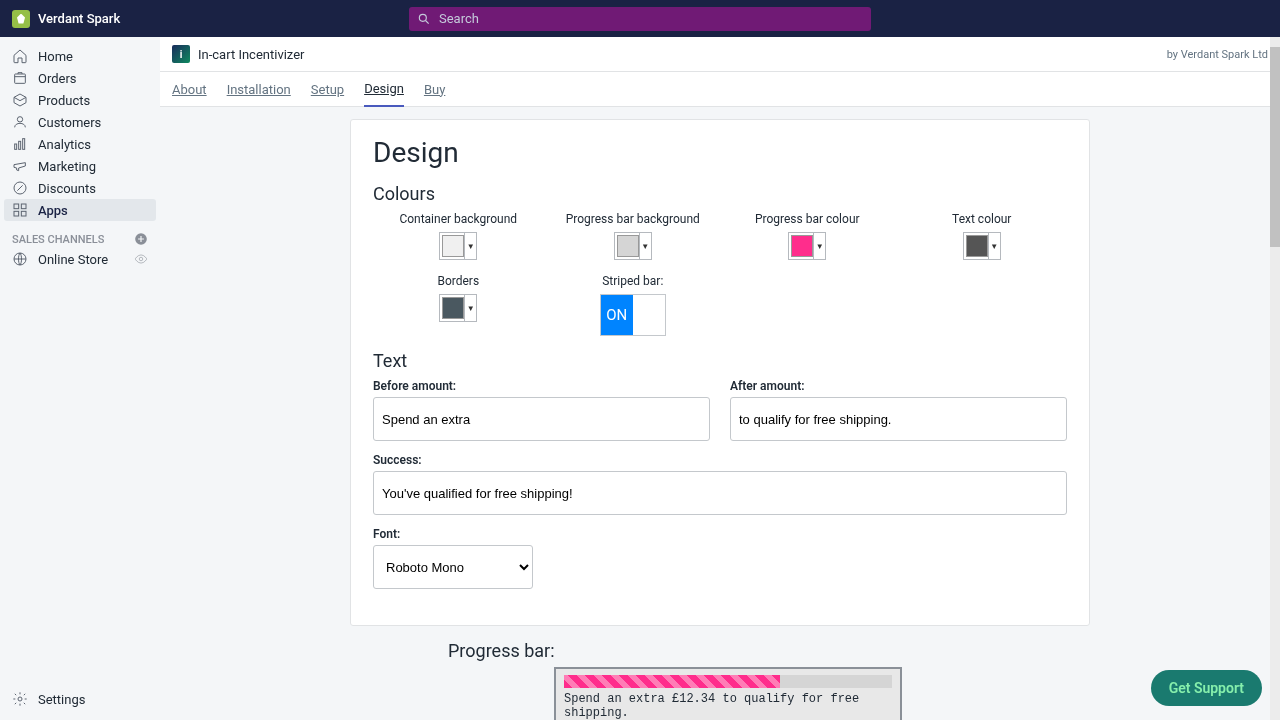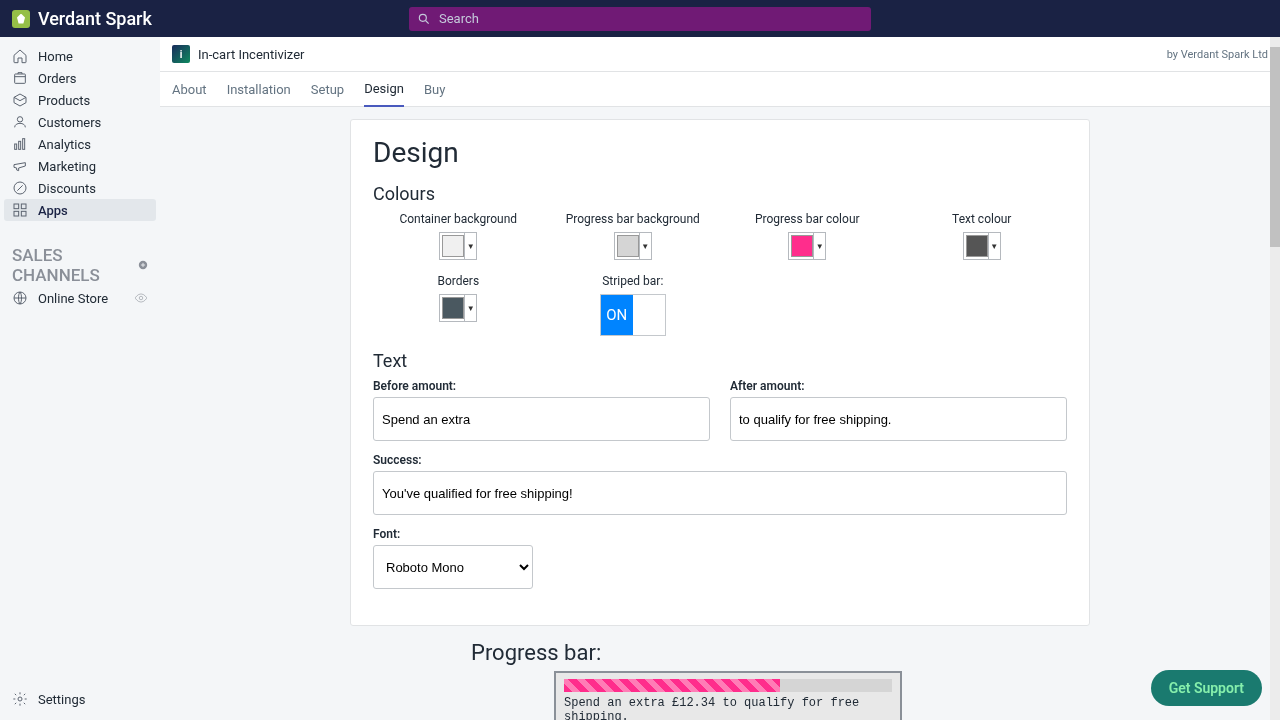--- a/index.html
+++ b/index.html
@@ -1,40 +1,40 @@
 <!DOCTYPE html>
 <html><head>
 <meta charset="utf-8">
 <style>
 * { box-sizing: border-box; margin: 0; padding: 0; }
 body { font-family: -apple-system, BlinkMacSystemFont, 'Segoe UI', Roboto, sans-serif; font-size: 13px; color: #212b36; background: #f4f6f8; overflow: hidden; }
 .top-bar { height: 37px; background: #1a2244; display: flex; align-items: center; padding: 0 12px; position: relative; }
-.brand { display: flex; align-items: center; gap: 8px; color: #fff; font-size: 18px; font-weight: 500; }
+.brand { display: flex; align-items: center; gap: 8px; color: #fff; font-size: 13px; font-weight: 500; }
 .shopify-logo { width: 18px; height: 18px; background: #95bf47; border-radius: 3px; position: relative; }
 .shopify-logo::after { content: ''; position: absolute; width: 8px; height: 10px; background: #fff; left: 5px; top: 4px; clip-path: polygon(50% 0, 100% 40%, 80% 100%, 20% 100%, 0 40%); }
 .search-bar { position: absolute; left: 50%; transform: translateX(-50%); width: 462px; height: 24px; background: #701a75; border-radius: 3px; display: flex; align-items: center; padding: 0 8px; gap: 8px; }
 .search-bar span.plc { color: #c4c9da; font-size: 13px; }
 .search-icon { width: 14px; height: 14px; stroke: #c4c9da; fill: none; stroke-width: 2; }
 .user-area { margin-left: auto; display: flex; align-items: center; gap: 10px; color: #fff; font-size: 13px; }
 .avatar { width: 24px; height: 24px; border-radius: 50%; background: radial-gradient(circle at 30% 30%, #8fb4d9, #3e5f7e); }
 .layout { display: flex; height: calc(100vh - 37px); }
 .sidebar { width: 160px; background: #f4f6f8; display: flex; flex-direction: column; padding-top: 8px; }
 .side-item { display: flex; align-items: center; gap: 10px; padding: 4px 12px; height: 22px; color: #212b36; cursor: pointer; font-size: 13px; }
 .side-item.active { background: #e3e7eb; border-radius: 3px; margin: 0 4px; padding: 4px 8px; color: #1a2244; font-weight: 500; }
 .side-icon { width: 16px; height: 16px; stroke: #5c6470; fill: none; stroke-width: 1.5; flex-shrink: 0; }
-.side-head { font-size: 17px; color: #8a8f98; padding: 24px 12px 2px; font-weight: 500; display: flex; justify-content: space-between; align-items: center; gap: 24px; }
+.side-head { font-size: 11px; color: #8a8f98; padding: 11px 12px 2px; font-weight: 500; display: flex; justify-content: space-between; align-items: center; gap: 24px; }
 .plus-circ, .eye-ic { width: 14px; height: 14px; fill: #8a8f98; }
 .side-bottom { margin-top: auto; padding-bottom: 10px; }
 .main { flex: 1; background: #f4f6f8; display: flex; flex-direction: column; overflow: hidden; }
 .app-head { height: 35px; background: #fff; border-bottom: 1px solid #e1e3e5; display: flex; align-items: center; padding: 0 12px; }
 .app-icon { width: 18px; height: 18px; background: linear-gradient(135deg, #1a2b5c, #0e8a5f); border-radius: 2px; display: flex; align-items: center; justify-content: center; color: #fff; font-size: 10px; font-weight: bold; }
 .app-title { margin-left: 8px; font-size: 13px; color: #212b36; }
 .app-by { margin-left: auto; color: #637381; font-size: 11px; }
 .tabs { height: 35px; background: #fff; border-bottom: 1px solid #e1e3e5; display: flex; align-items: center; padding: 0 12px; gap: 20px; }
-.tab { color: #637381; font-size: 13px; cursor: pointer; padding: 9px 0; }
+.tab { color: #637381; font-size: 13px; cursor: pointer; padding: 9px 0; text-decoration: underline; }
 .tab.active { color: #212b36; border-bottom: 2px solid #4959bd; }
 .content { flex: 1; overflow-y: auto; padding: 12px 0 40px; }
 .card { background: #fff; width: 740px; margin: 0 auto 14px; border: 1px solid #e1e3e5; border-radius: 3px; padding: 16px 22px 24px; }
 .card h1 { font-size: 28px; font-weight: 400; margin-bottom: 14px; }
 .card h2 { font-size: 18px; font-weight: 400; margin-bottom: 8px; }
 .colors-row { display: flex; gap: 4px; margin-bottom: 14px; }
 .color-cell { flex: 1; text-align: center; }
 .color-lbl { font-size: 12px; margin-bottom: 6px; display: block; }
 .swatch-wrap { display: inline-flex; border: 1px solid #b5b9be; height: 28px; }
 .swatch { width: 22px; height: 22px; margin: 2px 0 2px 2px; border: 1px solid #999; }
@@ -43,21 +43,21 @@
 .toggle .on { background: #0084ff; color: #fff; flex: 1; display: flex; align-items: center; justify-content: center; }
 .toggle .off { flex: 1; background: #fff; }
 .field-row { display: flex; gap: 20px; margin-bottom: 12px; }
 .field { flex: 1; }
 .field label { font-size: 12px; font-weight: 600; display: block; margin-bottom: 4px; }
 .field input, .field select { width: 100%; height: 44px; border: 1px solid #c4c8cc; border-radius: 3px; padding: 0 8px; font-size: 13px; background: #fff; }
 .btn-row { display: flex; gap: 8px; margin-top: 8px; }
 .btn-primary { background: #1473e6; color: #fff; border: none; border-radius: 3px; padding: 8px 14px; font-size: 13px; cursor: pointer; }
 .btn-secondary { background: #fff; border: 1px solid #b5b9be; border-radius: 3px; padding: 8px 14px; font-size: 13px; cursor: pointer; }
 .preview { width: 740px; margin: 0 auto; padding: 0 22px; }
-.preview h2 { font-size: 22px; font-weight: 400; margin: 6px 0 6px 99px; }
+.preview h2 { font-size: 18px; font-weight: 400; margin: 6px 0 6px 76px; }
 .pbar-box { margin-left: 182px; width: 348px; border: 2px solid #8a9098; background: #e8e8e8; padding: 6px 8px 8px; font-family: 'Courier New', monospace; font-size: 12px; }
 .pbar-track { width: 100%; height: 13px; background: #d5d5d5; margin-bottom: 4px; position: relative; overflow: hidden; }
 .pbar-fill { height: 100%; width: 66%; background: repeating-linear-gradient(45deg, #ff2d8c, #ff2d8c 6px, #ff7db6 6px, #ff7db6 12px); }
 .support-btn { position: fixed; right: 18px; bottom: 14px; background: #1a7a6f; color: #86efac; border-radius: 20px; padding: 10px 18px; font-size: 14px; font-weight: 600; cursor: pointer; }
 .scrollbar-fake { position: fixed; right: 0; top: 37px; width: 10px; height: calc(100vh - 37px); background: #ececec; }
 .scrollbar-thumb { width: 10px; background: #c1c1c1; height: 200px; margin-top: 10px; }
 </style>
 </head>
 <body>
 

